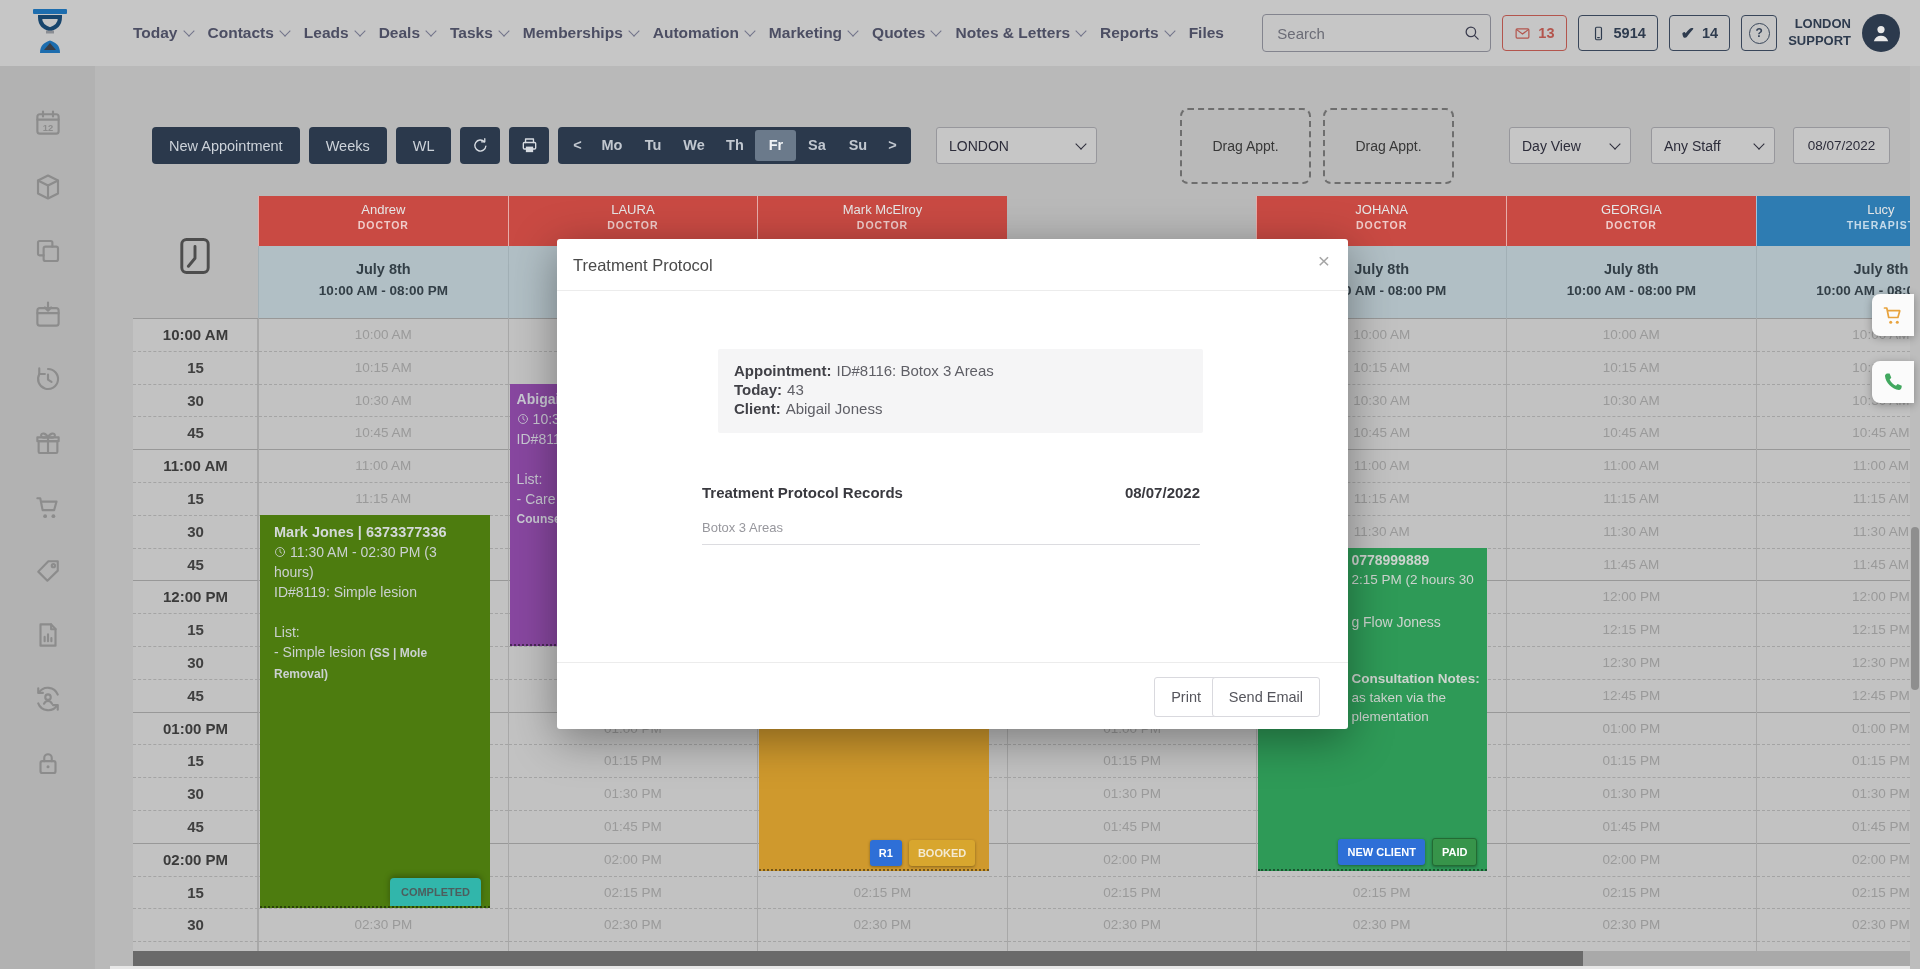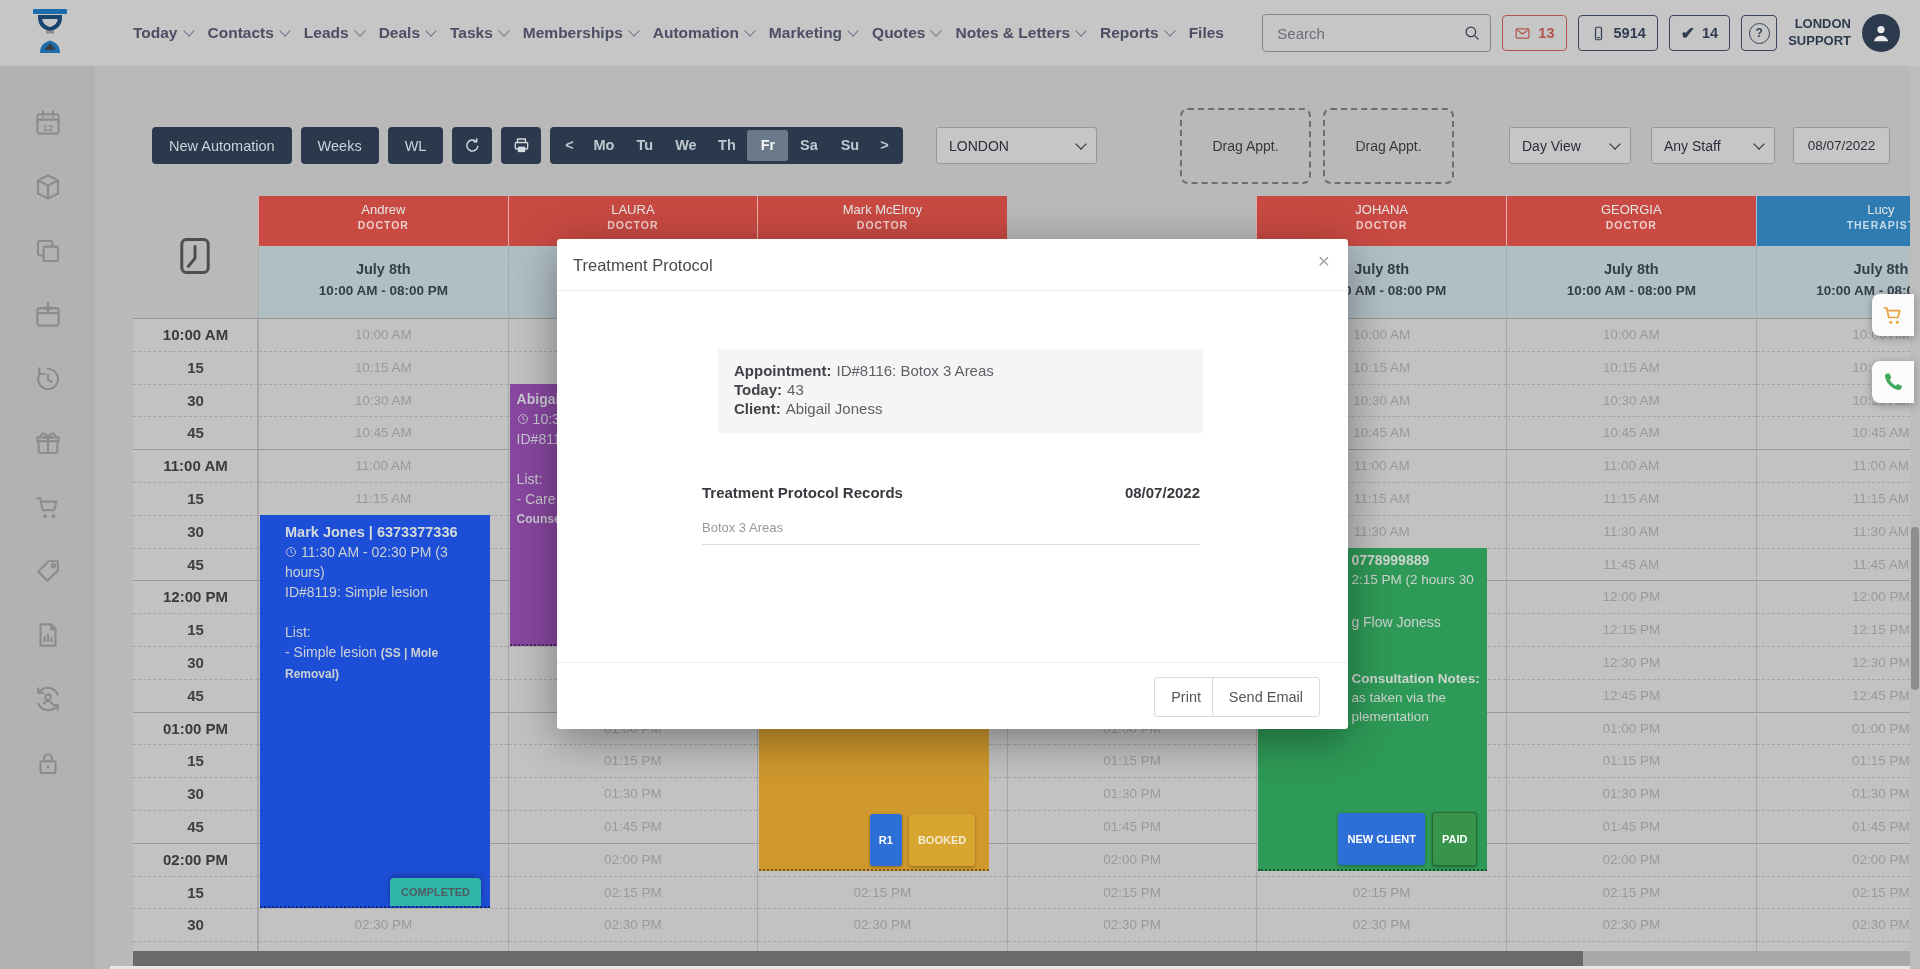--- a/index.html
+++ b/index.html
@@ -63,30 +63,30 @@
   .colbody{position:absolute;top:122px;height:656px;background:#c2c2c2;border-left:1px solid #a8a8a8;box-sizing:border-box}
   .cell{position:absolute;left:0;right:0;height:32.8px;line-height:32.8px;text-align:center;font-size:13.5px;color:#9a9a9a;border-top:1px dashed #a4a4a4;box-sizing:border-box;cursor:pointer}
   .cell.hour{border-top:1px solid #989898}
   #gutclock{position:absolute;left:40px;top:36px;width:44px;height:48px;color:#4d4d4d}
 
   
   .appt{position:absolute;box-sizing:border-box;overflow:hidden;border-bottom:2px dotted rgba(0,0,0,.45);color:#cbd1d1;font-size:14px;line-height:20px;z-index:8;cursor:pointer}
   .appt .bold{font-weight:bold}
   .appt .small{font-size:12px;font-weight:bold}
   .clk{width:12px;height:12px;vertical-align:-1px;margin-right:4px}
-  #appt-teal{left:127px;top:318.8px;width:230px;height:393.6px;background:#1d4ed8;padding:7px 25px}
+  #appt-teal{left:127px;top:318.8px;width:230px;height:393.6px;background:#4d7c0f;padding:7px 14px}
   #appt-teal .title{font-size:14.5px;color:#d4d9d9}
   .spacer20{height:20px}
   #badge-completed{position:absolute;right:9px;bottom:0;background:#31b6ab;color:#4c5e5e;font-size:11px;font-weight:bold;padding:4px 11px;border-radius:4px 4px 0 0;box-shadow:0 -2px 6px rgba(0,0,0,.3)}
   #appt-purple{left:376.6px;top:187.6px;width:230px;height:262.4px;background:#8847a0;padding:5px 7px;color:#c9c9d3}
   #appt-yellow{left:626.2px;top:450px;width:230px;height:225px;background:#cf992d}
   #appt-green{left:1125.4px;top:351.6px;width:229px;height:323.4px;background:#2e9a57;color:#ced4cf}
   #appt-green .gl{position:absolute;left:93px;white-space:nowrap}
   .badges{position:absolute;right:14px;bottom:3px;display:flex;gap:7px;align-items:center}
-  .bdg{font-size:11px;font-weight:bold;color:#fff;padding:16px 9px;border-radius:3px;box-shadow:0 1px 3px rgba(0,0,0,.35);white-space:nowrap}
+  .bdg{font-size:11px;font-weight:bold;color:#fff;padding:3px 9px;border-radius:3px;box-shadow:0 1px 3px rgba(0,0,0,.35);white-space:nowrap}
   .bdg.blue{background:#2e6fd7}
   .bdg.booked{background:#d8a62e;color:#f4ead2}
   .bdg.paid{background:#37944a;border:1px solid #236b33}
 
   
   #modal{position:absolute;left:557px;top:239px;width:791px;height:490px;background:#fff;border-radius:3px;box-shadow:0 10px 45px rgba(0,0,0,.38);z-index:50}
   #modal-title{position:absolute;left:16px;top:17px;font-size:16.5px;color:#4a4a4a}
   #modal-close{position:absolute;right:18px;top:10px;font-size:21px;color:#a5a5a5;cursor:pointer}
   #modal-hline{position:absolute;left:0;top:51px;width:100%;height:1px;background:#ececec}
   #modal-info{position:absolute;left:161px;top:110px;width:485px;height:84px;background:#f5f5f6;border-radius:2px;padding:12px 16px;box-sizing:border-box;font-size:15px;line-height:19px;color:#5f5f66}
@@ -265,21 +265,21 @@
           <path d="M8.8 15.8c.8-1.5 1.9-2.2 3.2-2.2s2.4.7 3.2 2.2"></path>
         </svg></div>
       <div class="side-ic"><svg viewBox="0 0 24 24" class="ic " fill="none" stroke="currentColor" stroke-width="1.7" stroke-linecap="round" stroke-linejoin="round">
           <rect x="6" y="10.5" width="12" height="9.5" rx="1.5"></rect>
           <path d="M9 10.5V8a3 3 0 0 1 6 0v2.5"></path>
           <circle cx="12" cy="15" r="1.2" fill="currentColor" stroke="none"></circle>
         </svg></div>
     </div>
 
   <div id="toolbar">
-    <div class="dkbtn">New Automation</div>
+    <div class="dkbtn">New Appointment</div>
     <div class="dkbtn">Weeks</div>
     <div class="dkbtn">WL</div>
     <div class="dkicon">
         <svg viewBox="0 0 24 24" class="ic " fill="none" stroke="currentColor" stroke-width="1.7" stroke-linecap="round" stroke-linejoin="round" style="width: 19px; height: 19px;">
           <path d="M18.8 12.7a7 7 0 1 1-1.9-5.5"></path>
           <path d="M17.4 3.4v4h-4"></path>
         </svg>
       </div>
     <div class="dkicon">
         <svg viewBox="0 0 24 24" class="ic " fill="none" stroke="currentColor" stroke-width="1.7" stroke-linecap="round" stroke-linejoin="round" style="width: 19px; height: 19px;">

